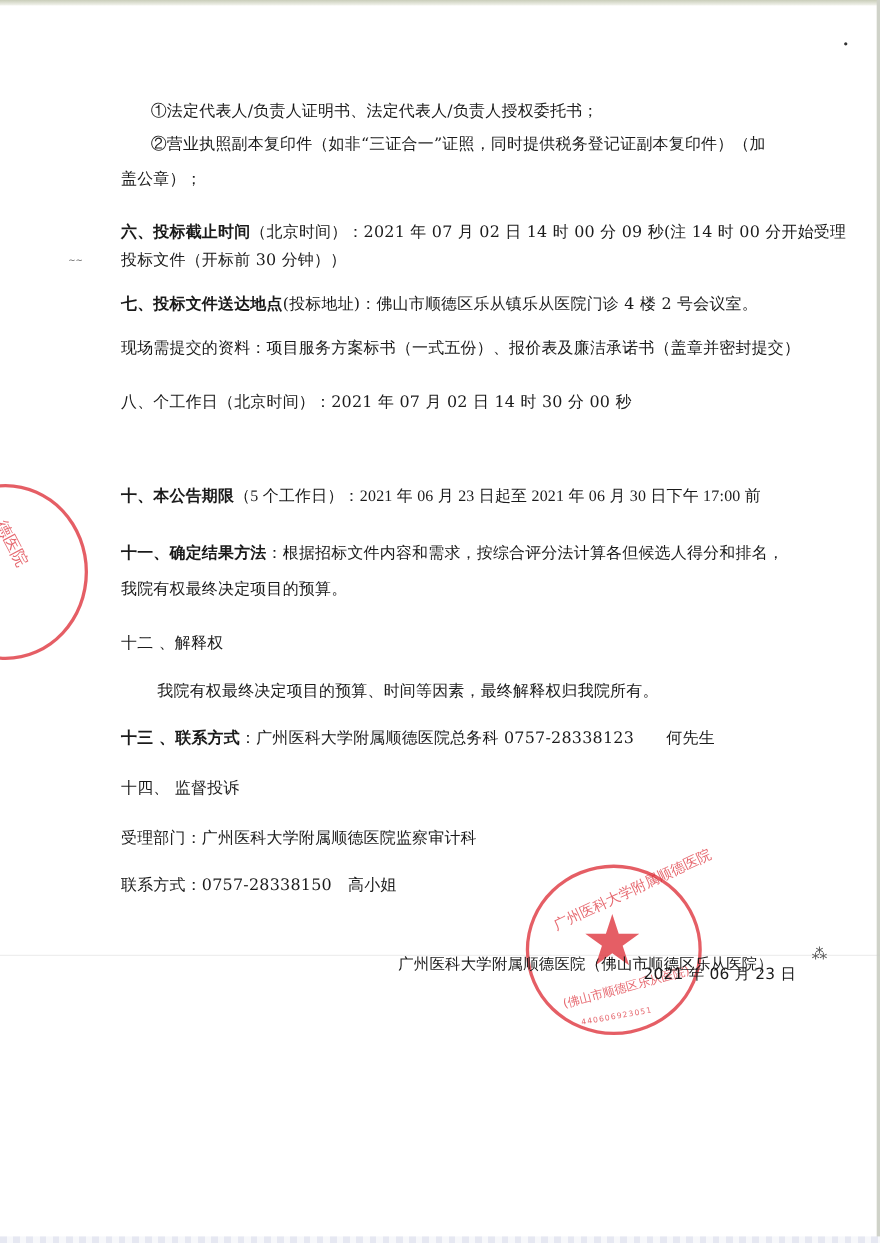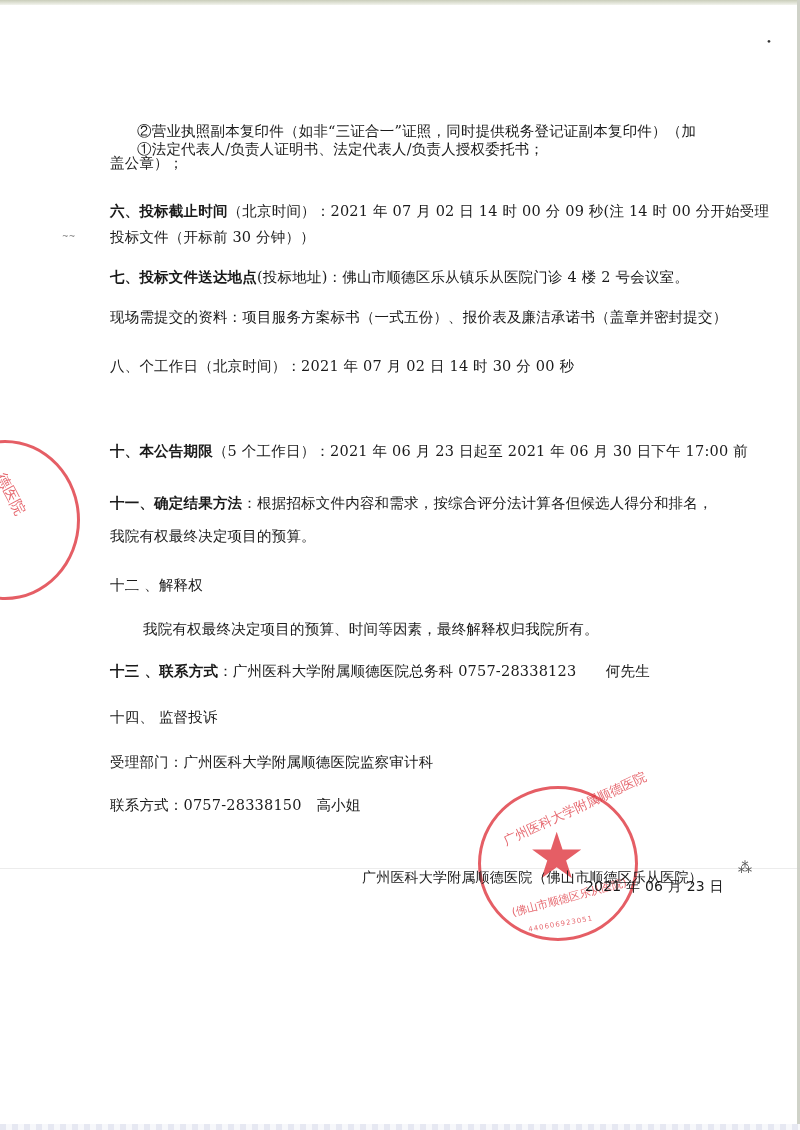--- a/index.html
+++ b/index.html
@@ -73,40 +73,40 @@
 
 <div class="page">
   <div class="scan-top"></div>
   <div class="scan-right"></div>
   <div class="scan-bottom"></div>
   <div class="fold-line"></div>
 
   <div class="stamp" style="left:-70px; top:440px; width:150px; height:160px;"></div>
   <div class="stamp-inner-text" style="left:8px; top:470px; transform: rotate(62deg); transform-origin: left top;">德医院</div>
 
-  <div class="line" style="left:137px; top:92px;margin-top:48px;">①法定代表人/负责人证明书、法定代表人/负责人授权委托书；</div>
+  <div class="line" style="left:137px; top:92px;">①法定代表人/负责人证明书、法定代表人/负责人授权委托书；</div>
   <div class="line" style="left:137px; top:122px;">②营业执照副本复印件（如非“三证合一”证照，同时提供税务登记证副本复印件）（加</div>
   <div class="line" style="left:110px; top:154px;">盖公章）；</div>
 
   <div class="line" style="left:110px; top:202px;">
     <b>六、投标截止时间</b><span>（北京时间）：2021 年 07 月 02 日 14 时 00 分 09 秒(注 14 时 00 分开始受理</span>
   </div>
   <div class="line" style="left:110px; top:228px;">投标文件（开标前 30 分钟））</div>
 
   <div class="line" style="left:110px; top:268px;">
     <b>七、投标文件送达地点</b><span>(投标地址)：佛山市顺德区乐从镇乐从医院门诊 4 楼 2 号会议室。</span>
   </div>
   <div class="line" style="left:110px; top:308px;">现场需提交的资料：项目服务方案标书（一式五份）、报价表及廉洁承诺书（盖章并密封提交）</div>
 
   <div class="line" style="left:110px; top:357px;">
     <span>八、个工作日</span><span>（北京时间）：2021 年 07 月 02 日 14 时 30 分 00 秒</span>
   </div>
 
 
-  <div class="line" style="left:110px; top:442px;">
+  <div class="line" style="left:110px; top:442px;font-family:Liberation Serif, serif;">
     <b>十、本公告期限</b><span>（5 个工作日）：2021 年 06 月 23 日起至 2021 年 06 月 30 日下午 17:00 前</span>
   </div>
 
   <div class="line" style="left:110px; top:494px;">
     <b>十一、确定结果方法</b><span>：根据招标文件内容和需求，按综合评分法计算各但候选人得分和排名，</span>
   </div>
   <div class="line" style="left:110px; top:527px;">我院有权最终决定项目的预算。</div>
 
   <div class="line" style="left:110px; top:576px;">十二 、解释权</div>
   <div class="line" style="left:143px; top:620px;">我院有权最终决定项目的预算、时间等因素，最终解释权归我院所有。</div>

